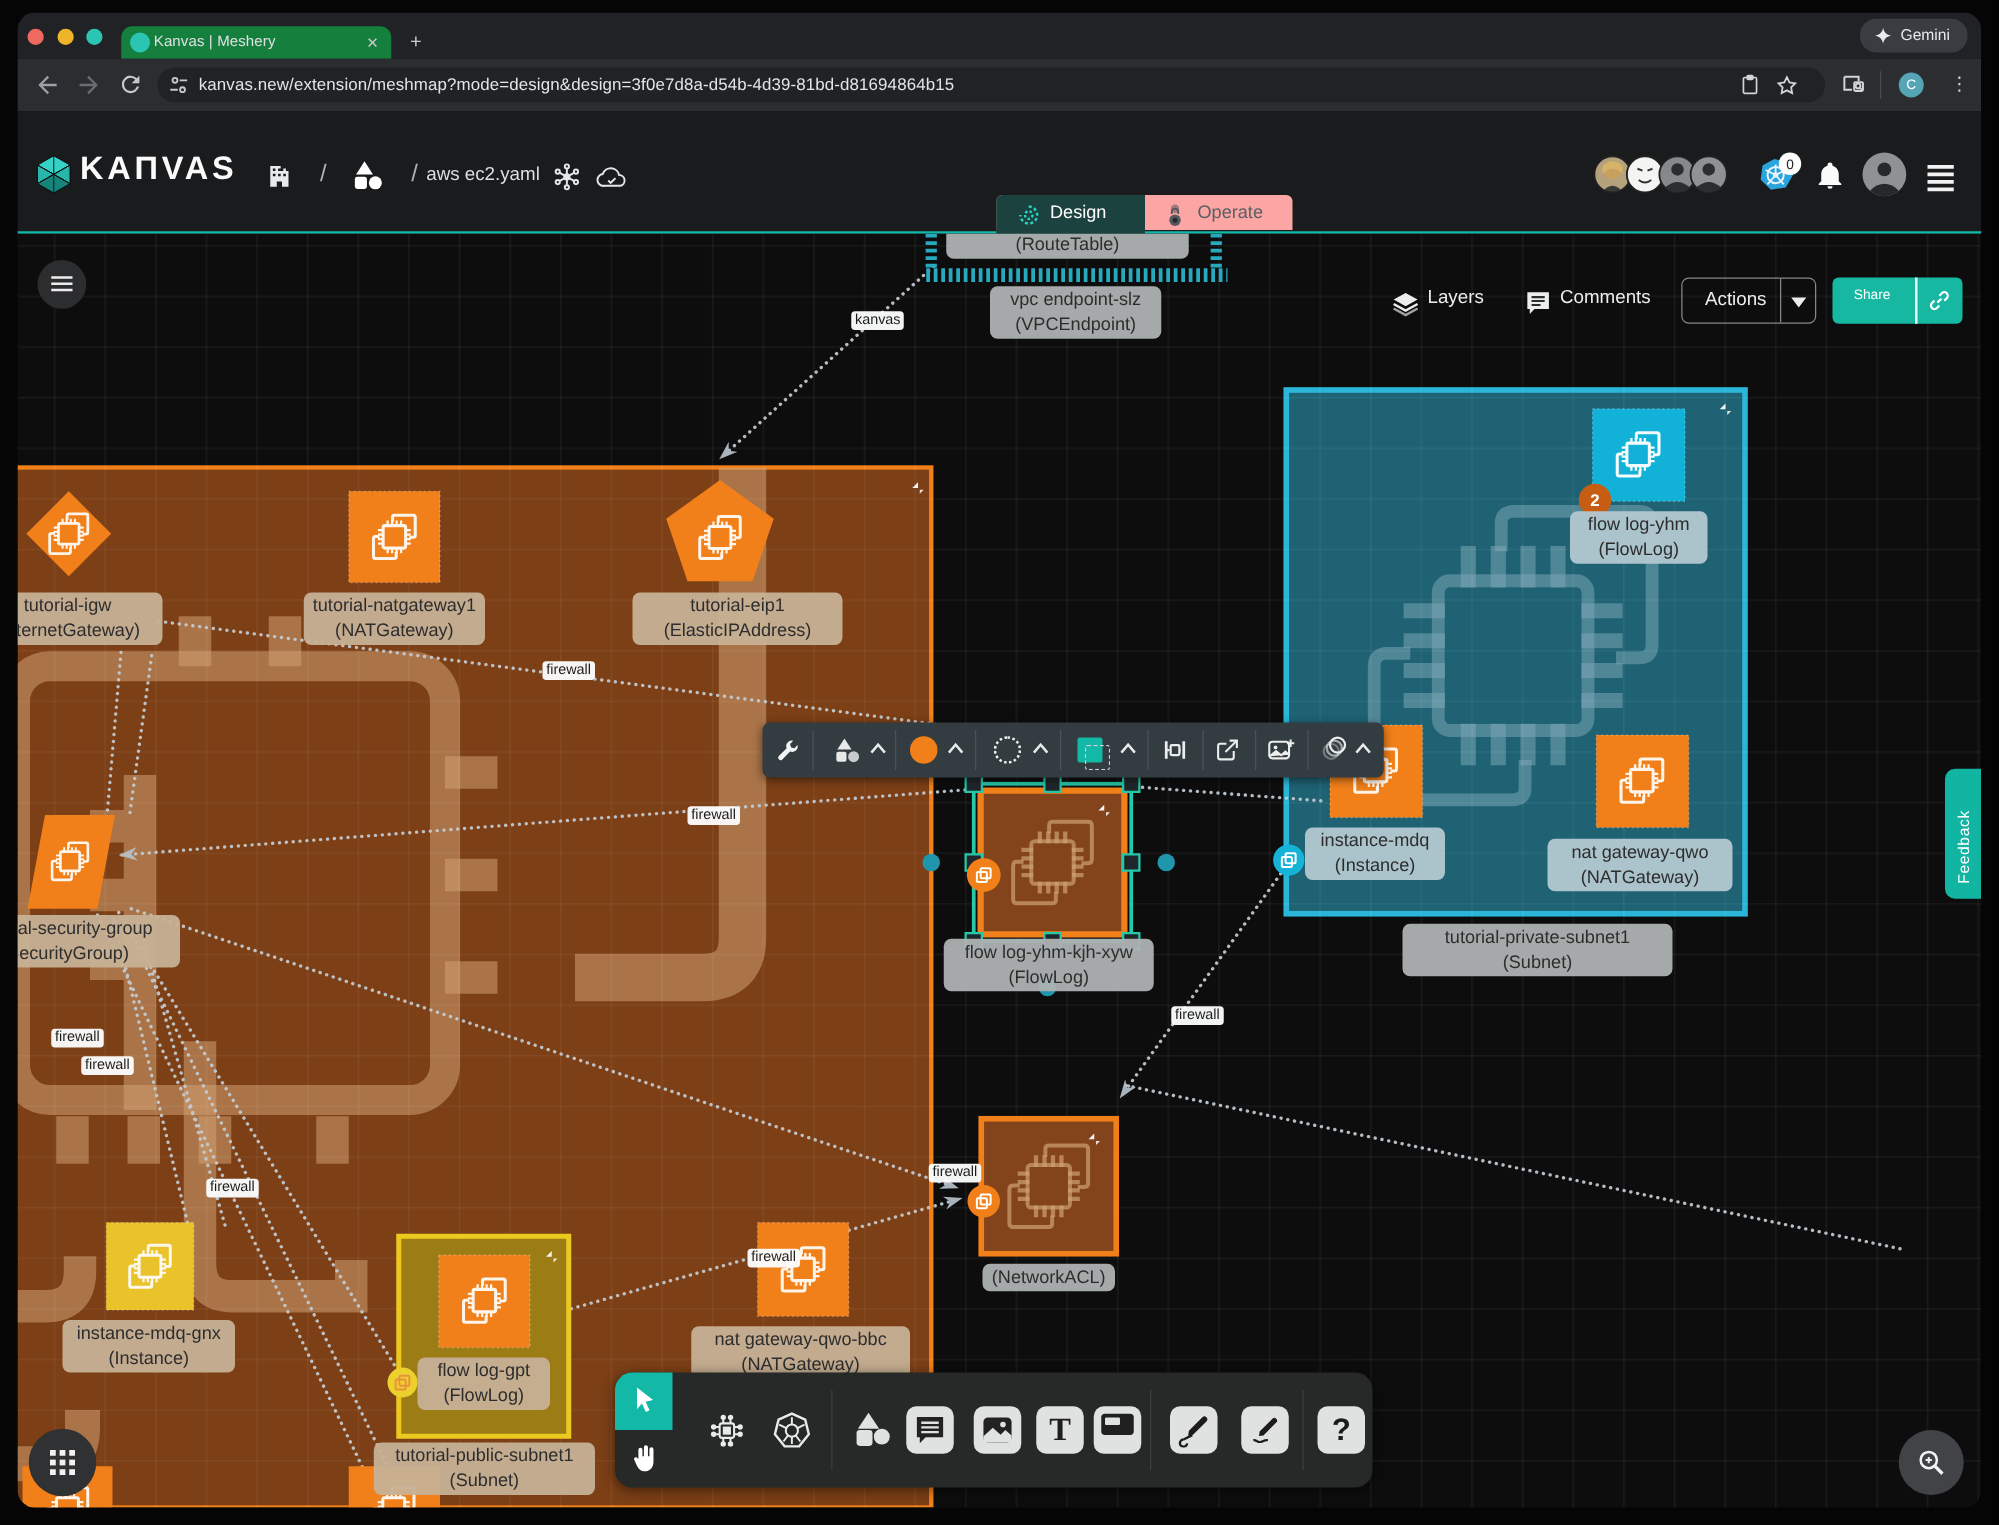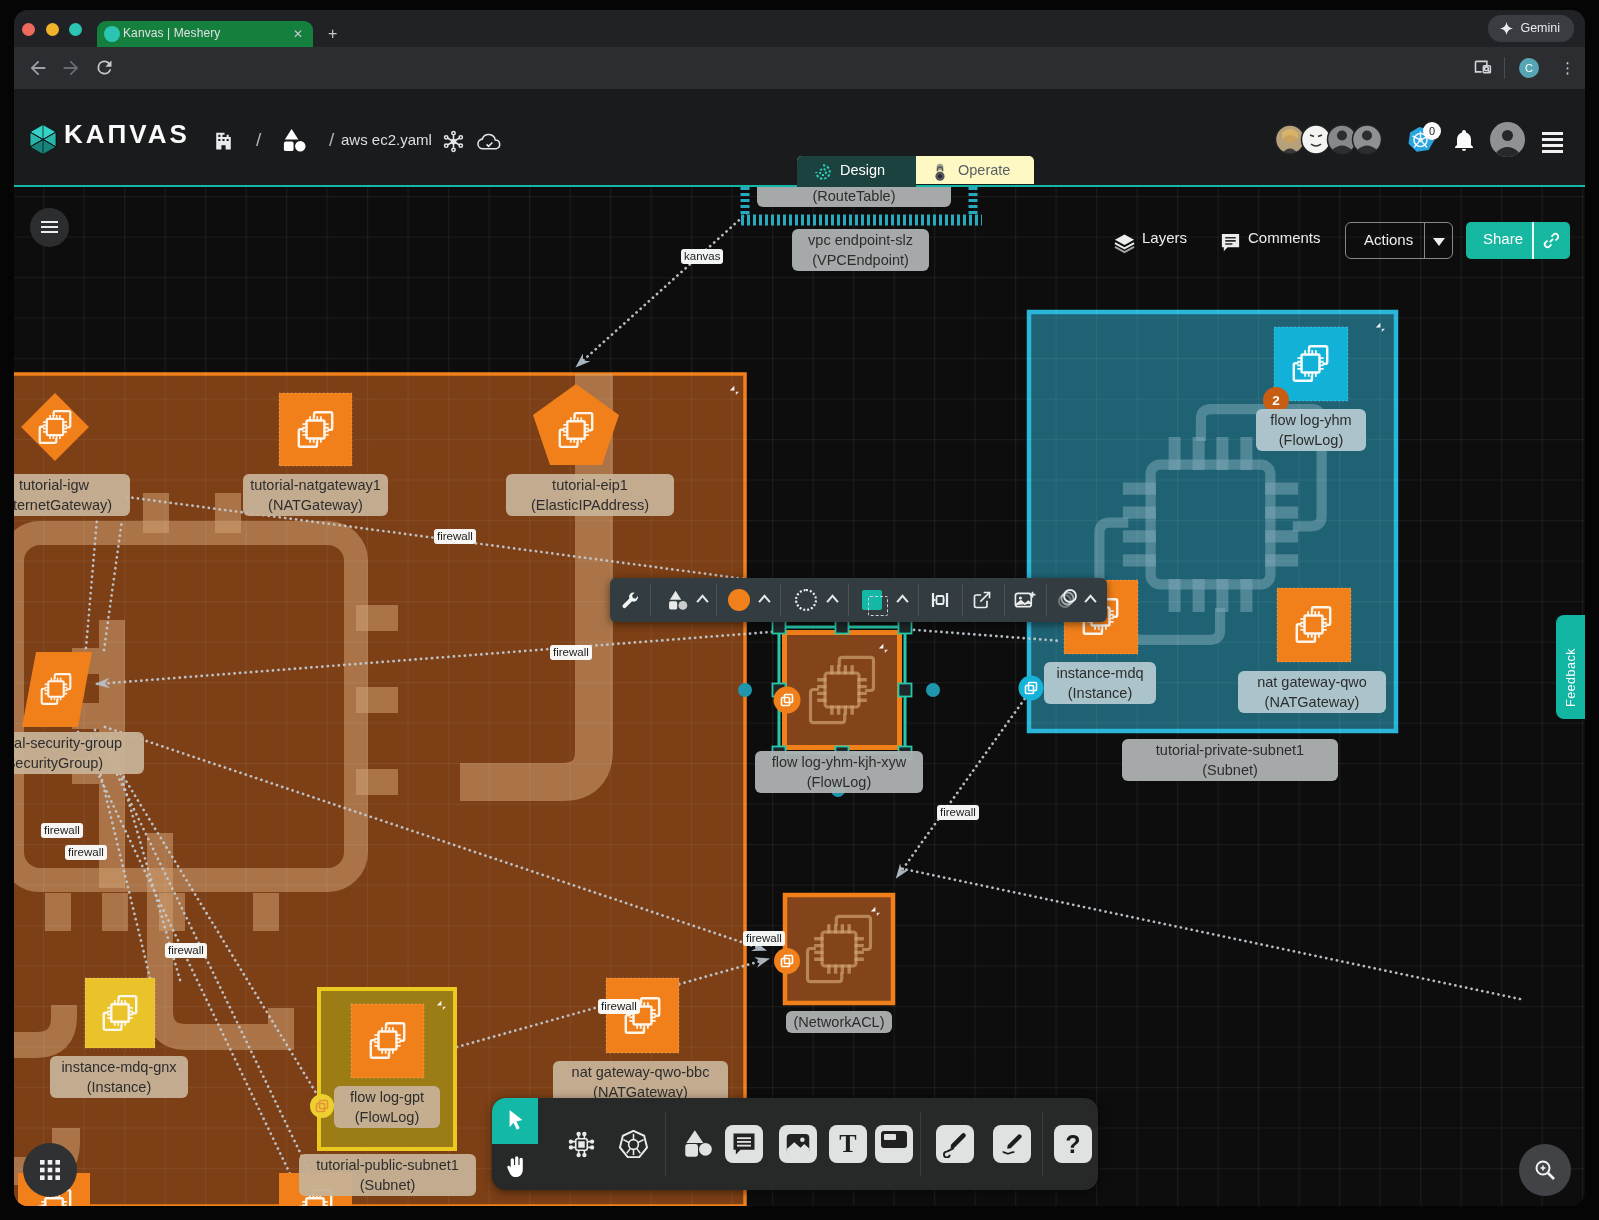--- a/index.html
+++ b/index.html
@@ -16,41 +16,41 @@
 #newtab{position:absolute;left:314px;top:16px;width:15px;height:15px;color:#c7c9cc;font-size:16px;line-height:15px}
 #gemini{position:absolute;right:11px;top:5px;height:27px;background:#3a3c41;border-radius:13px;color:#e8eaed;font-size:12.5px;line-height:27px;padding:0 14px 0 32px}
 #toolbar{position:absolute;left:0;top:37px;width:100%;height:42px;background:#2b2d31}
 #urlbar{position:absolute;left:112px;top:7px;width:1334px;height:28px;background:#202226;border-radius:14px}
 #urltxt{position:absolute;left:33px;top:6px;font-size:13.5px;color:#e3e4e6;letter-spacing:.1px}
 
 #apph{position:absolute;left:0;top:79px;width:100%;height:98px;background:#1a1b1d;border-bottom:2px solid #14b8a6}
 #klogo{position:absolute;left:50px;top:30px;font-size:26px;font-weight:bold;color:#fafafa;letter-spacing:3px}
 .crumb{position:absolute;top:44px;color:#cfd1d3;font-size:15px}
 
-#segctl{position:absolute;left:783px;top:146px;width:237px;height:28px;background:#fef9c3;border-radius:5px 5px 0 0;font-size:14.5px}
+#segctl{position:absolute;left:783px;top:146px;width:237px;height:28px;background:#fca5a5;border-radius:5px 5px 0 0;font-size:14.5px}
 #segD{position:absolute;left:0;top:0;width:119px;height:31px;background:#1b423e;color:#fff;border-radius:5px 0 0 0}
 #segO{position:absolute;left:119px;top:0;width:118px;height:31px;color:#595f63}
 
 #canvas{position:absolute;left:0;top:177px;width:1571px;height:1019px;background:#0d0d0e;overflow:hidden}
 #world{position:absolute;left:-14px;top:-187px;width:1599px;height:1220px}
 .lbl{position:absolute;font-size:14.5px;line-height:20px;text-align:center;color:#2d2d2d;border-radius:6px;padding:1px 6px;white-space:nowrap}
 .tan{background:rgba(199,177,150,.95)}
 .gry{background:rgba(174,178,178,.95)}
 .blu{background:rgba(179,200,208,.95)}
 .elb{position:absolute;font-size:11.5px;line-height:15px;color:#1c1c1c;background:rgba(252,253,253,.96);border-radius:3px;padding:0 3px;white-space:nowrap}
 
 #ctxbar{position:absolute;left:610px;top:578px;width:497px;height:44px;background:#333c41;border-radius:6px;box-shadow:0 2px 8px rgba(0,0,0,.5)}
 #botbar{position:absolute;left:492px;top:1098px;width:606px;height:92px;background:#272828;border-radius:14px;box-shadow:0 2px 10px rgba(0,0,0,.5)}
 .circbtn{position:absolute;border-radius:50%}
 #feedback{position:absolute;left:1556px;top:615px;width:29px;height:104px;background:#12b5a2;border-radius:8px 0 0 8px;color:#fff}
 #feedback span{position:absolute;left:8px;top:92px;font-size:12.5px;letter-spacing:.5px;transform:rotate(-90deg);transform-origin:0 0;white-space:nowrap}
 
 .rc{position:absolute;top:229px;color:#eceeee;font-size:15px}
 #actions{position:absolute;left:1345px;top:222px;width:108px;height:37px;border:1px solid #83888a;border-radius:6px;color:#eceeee;font-size:15px}
-#share{position:absolute;left:1466px;top:222px;width:104px;height:37px;background:#17b8a2;border-radius:5px;color:#fff;font-size:15px}
+#share{position:absolute;left:1466px;top:222px;width:104px;height:37px;background:#17b8a2;border-radius:5px;color:#fff;font-size:11px}
 </style>
 </head>
 <body>
 <div id="win">
 
   <div id="tabstrip">
     <div class="tl" style="left:8px;background:#ee6a5e"></div>
     <div class="tl" style="left:32px;background:#f0b429"></div>
     <div class="tl" style="left:55px;background:#2cc4b2"></div>
     <div id="tab">
@@ -67,20 +67,36 @@
   <div id="toolbar">
     <svg class="abs" style="left:13px;top:10px" width="22" height="22" viewBox="0 0 24 24">
         <path d="M20 11H7.8l5.6-5.6L12 4l-8 8 8 8 1.4-1.4L7.8 13H20v-2z" fill="#9da1a6"></path>
       </svg>
     <svg class="abs" style="left:46px;top:10px" width="22" height="22" viewBox="0 0 24 24">
         <path d="M4 11h12.2l-5.6-5.6L12 4l8 8-8 8-1.4-1.4 5.6-5.6H4v-2z" fill="#686d72"></path>
       </svg>
     <svg class="abs" style="left:80px;top:10px" width="21" height="21" viewBox="0 0 24 24">
         <path d="M17.65 6.35A7.96 7.96 0 0 0 12 4a8 8 0 1 0 7.73 10h-2.08A6 6 0 1 1 12 6c1.66 0 3.14.69 4.22 1.78L13 11h7V4l-2.35 2.35z" fill="#c7c9cc"></path>
       </svg>
+    <div id="urlbar">
+      <svg class="abs" style="left:8px;top:5px" width="18" height="18" viewBox="0 0 24 24" fill="none" stroke="#c7c9cc" stroke-width="2">
+          <circle cx="8" cy="7" r="2.6"></circle>
+          <line x1="13" y1="7" x2="21" y2="7"></line>
+          <circle cx="16" cy="17" r="2.6"></circle>
+          <line x1="3" y1="17" x2="11" y2="17"></line>
+        </svg>
+      <div id="urltxt">kanvas.new/extension/meshmap?mode=design&amp;design=3f0e7d8a-d54b-4d39-81bd-d81694864b15</div>
+      <svg class="abs" style="left:1265px;top:5px" width="18" height="18" viewBox="0 0 24 24" fill="none" stroke="#d2d4d7" stroke-width="1.8">
+          <rect x="5" y="4" width="14" height="17" rx="1.5"></rect>
+          <rect x="9" y="2" width="6" height="4" rx="1" fill="#d2d4d7"></rect>
+        </svg>
+      <svg class="abs" style="left:1294px;top:5px" width="19" height="19" viewBox="0 0 24 24" fill="none" stroke="#d2d4d7" stroke-width="1.8">
+          <path d="M12 3.5l2.6 5.3 5.9.9-4.2 4.1 1 5.8-5.3-2.8-5.3 2.8 1-5.8-4.2-4.1 5.9-.9z"></path>
+        </svg>
+    </div>
     <svg class="abs" style="left:1458px;top:10px" width="21" height="21" viewBox="0 0 24 24" fill="none" stroke="#d2d4d7" stroke-width="1.8">
         <path d="M4 5h13v4M4 5v12h7"></path>
         <rect x="13" y="10" width="8" height="8" rx="1"></rect>
         <circle cx="16.5" cy="13.5" r="2.2"></circle>
         <path d="M18 15l2.5 2.5"></path>
       </svg>
     <div class="abs" style="left:1490px;top:10px;width:1px;height:22px;background:#4a4c50"></div>
     <div class="abs" style="left:1505px;top:11px;width:20px;height:20px;border-radius:50%;background:#55a5b5;color:#fff;text-align:center;line-height:20px;font-size:11px">C</div>
     <div class="abs" style="left:1546px;top:11px;width:8px;height:22px;color:#d2d4d7;font-size:15px;line-height:20px">⋮</div>
   </div>

